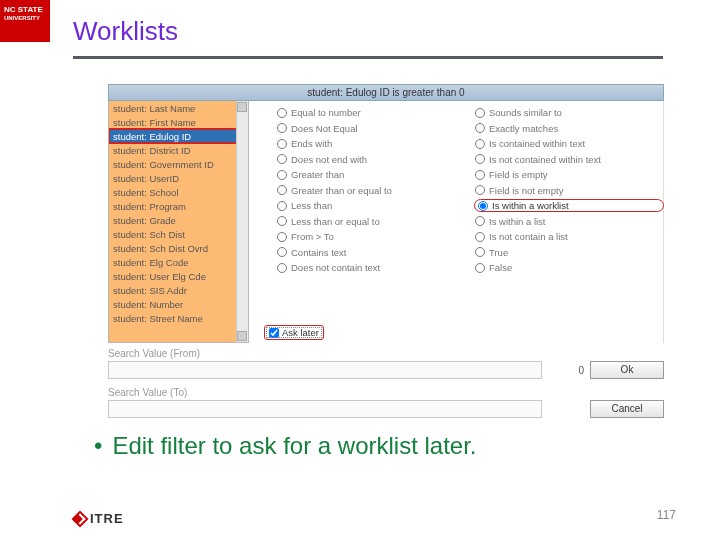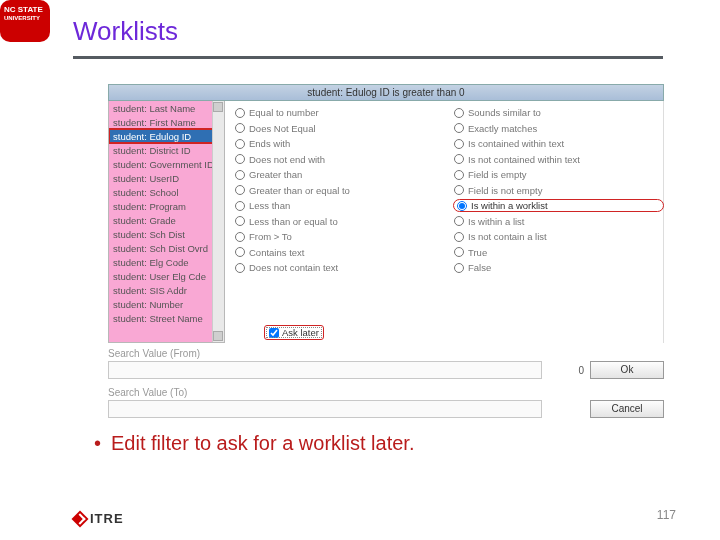--- a/index.html
+++ b/index.html
@@ -1,42 +1,42 @@
 <!DOCTYPE html>
 <html><head>
 <meta charset="utf-8">
 <style>
   * { box-sizing: border-box; margin: 0; padding: 0; }
   body { width: 720px; height: 540px; font-family: Arial, sans-serif; background: #fff; position: relative; }
-  .logo-band { position: absolute; top: 0; left: 0; width: 50px; height: 42px; background: #cc0000; color: #fff; font-size: 8px; font-weight: bold; padding: 6px 4px; line-height: 1.1; border-radius: 10px; }
+  .logo-band { position: absolute; top: 0; left: 0; width: 50px; height: 42px; background: #cc0000; color: #fff; font-size: 8px; font-weight: bold; padding: 6px 4px; line-height: 1.1; }
   .title { position: absolute; top: 16px; left: 73px; font-size: 26px; color: #6d28d9; }
   .title-rule { position: absolute; top: 56px; left: 73px; width: 590px; height: 3px; background: #555b61; }
   .panel { position: absolute; top: 84px; left: 108px; width: 556px; height: 330px; font-size: 9.5px; color: #555; }
   .filter-bar { height: 17px; background: linear-gradient(#c3d2e3,#a9bed8); border: 1px solid #8aa; text-align: center; line-height: 15px; color: #333; font-size: 10px; }
   .body-row { display: flex; height: 242px; }
-  .field-list { width: 117px; border: 1px solid #b8b8b8; border-top: none; position: relative; overflow: hidden; background:#f9a8d4;}
+  .field-list { width: 141px; border: 1px solid #b8b8b8; border-top: none; position: relative; overflow: hidden; background:#fdba74;}
   .field-list .scroll { position: absolute; right: 0; top: 0; width: 12px; height: 100%; background: #e9e9e9; border-left: 1px solid #ccc; }
   .field-list .scroll .thumb { position: absolute; right: 1px; top: 1px; width: 10px; height: 10px; background: #cfcfcf; border:1px solid #aaa;}
   .field-list .scroll .thumb.dn { top: auto; bottom:1px;}
   .field-item { padding: 1.5px 4px; white-space: nowrap; cursor: default; }
   .field-item.sel { background: #2f6fb3; color: #fff; outline: 2px solid #d02424; outline-offset:-1px;}
-  .ops { flex: 1; display: flex; padding: 6px 0 0 10px; gap: 10px; border-right:1px solid #ddd;}
+  .ops { flex: 1; display: flex; padding: 6px 0 0 10px; gap: 10px; border-right:1px solid #ddd;margin-left:18px;}
   .op-col { flex: 1; display: flex; flex-direction: column; gap: 4.5px; }
   .radio-row { display: flex; align-items: center; gap: 4px; color: #777; }
   .radio-row input { width: 10px; height: 10px; }
   .radio-row.hl { outline: 1.5px solid #d02424; border-radius: 8px; padding: 0 3px; color:#333;}
   .ask-box { margin-top: 6px; display:inline-flex; align-items:center; gap:3px; padding:1px 4px; border:1.5px solid #d02424; border-radius:3px; font-size:9.5px; color:#333; outline:1px dotted #888; outline-offset:-3px;}
   .ask-box input{width:10px;height:10px;}
   .sv { margin-top: 8px; }
   .sv-label { color:#999; font-size:10px; margin-bottom:2px;}
   .sv-row { display:flex; gap:6px; align-items:center;}
   .sv-input { flex:1; height:18px; border:1px solid #c8c8c8; background:#fafafa;}
   .sv-val { width:36px; text-align:right; color:#555; font-size:10px;}
   .btn { width:74px; height:18px; border:1px solid #999; background:linear-gradient(#fdfdfd,#e4e4e4); font-size:10px; text-align:center; line-height:16px; color:#333;}
-  .bullet { position:absolute; top:432px; left:94px; font-size:20px; color:#b91c1c;}
+  .bullet { position:absolute; top:432px; left:94px; font-size:24px; color:#15803d;}
   .bullet .dot{margin-right:10px;}
   .footer-logo { position:absolute; bottom:14px; left:74px; display:flex; align-items:center; gap:4px; font-weight:bold; font-size:13px; letter-spacing:1px; color:#333;}
   .footer-logo .dia{ width:12px; height:12px; background:#cc0000; transform:rotate(45deg); position:relative;}
   .footer-logo .dia::after{content:"";position:absolute;inset:2px;border:2px solid #fff;border-left:none;border-bottom:none;}
   .pagenum { position:absolute; bottom:18px; right:44px; font-size:12px; color:#888;}
 </style>
 </head>
 <body>
 
 <div class="logo-band">

